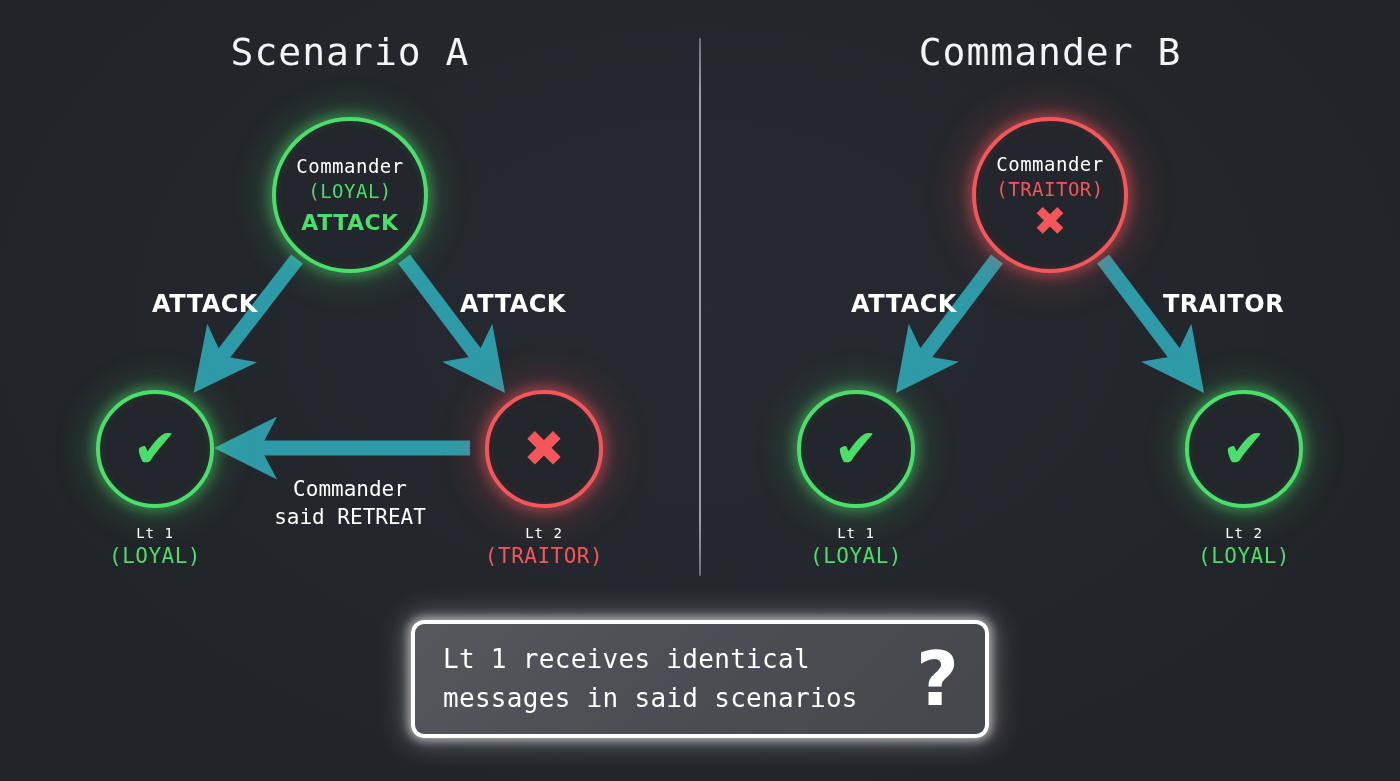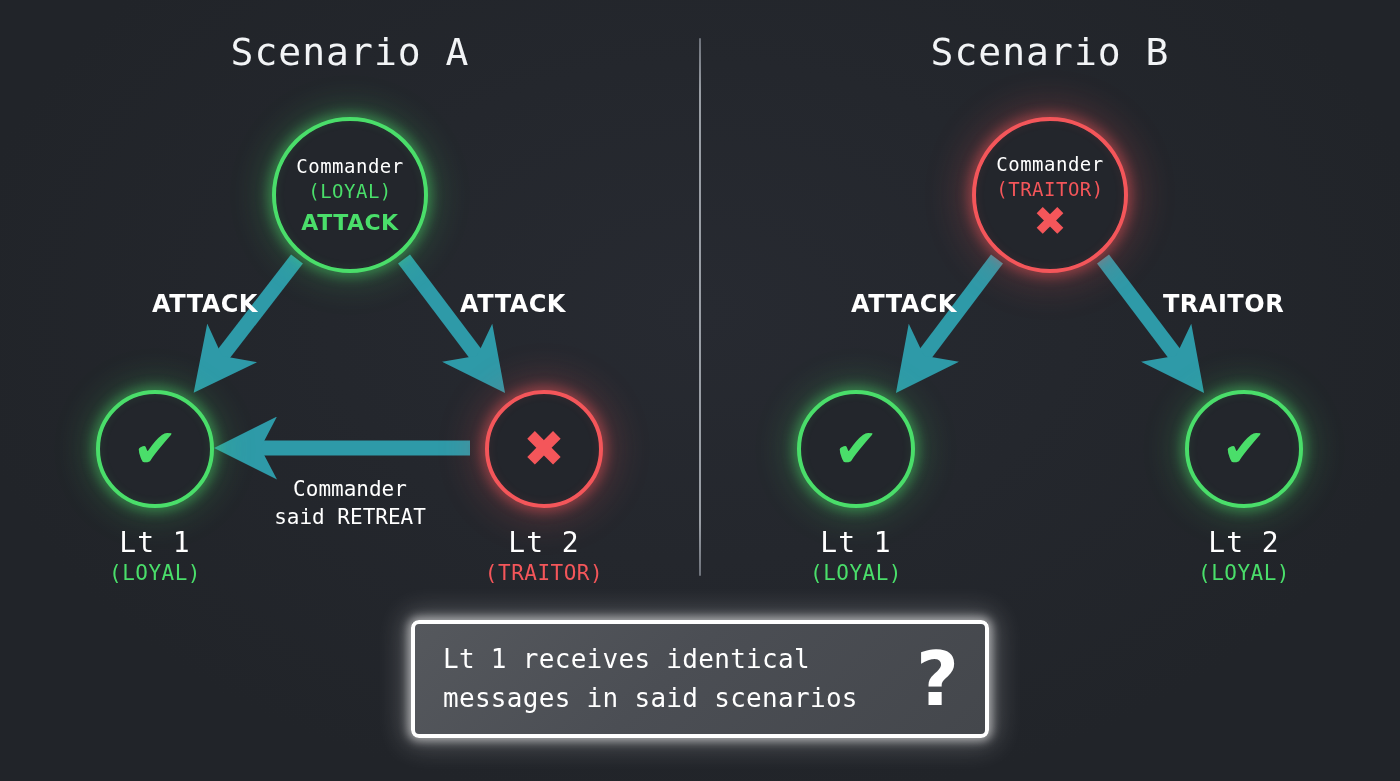--- a/index.html
+++ b/index.html
@@ -105,21 +105,21 @@
   .glyph-cross { font-size: 50px; color: #f4565a; }
 
   
   .lt-caption {
     position: absolute;
     width: 220px;
     text-align: center;
     font-family: "DejaVu Sans Mono", "Liberation Mono", monospace;
   }
   .lt-name {
-    font-size: 28px;
+    font-size: 14px;
     color: #ffffff;
     letter-spacing: 1px;
     line-height: 1.25;
   }
   .lt-tag { font-size: 21px; letter-spacing: .5px; line-height: 1.3; }
   .lt-tag.green { color: #4ade6a; }
   .lt-tag.red { color: #f4565a; }
 
   
   #arrow-layer {
@@ -151,21 +151,21 @@
 
   
   #callout {
     position: absolute;
     left: 411px;
     top: 620px;
     width: 578px;
     height: 118px;
     box-sizing: border-box;
     border: 4px solid #ffffff;
-    border-radius: 8px;
+    border-radius: 13px;
     background: linear-gradient(135deg, #55585d 0%, #4b4e54 45%, #44474c 100%);
     box-shadow: 0 0 10px 3px rgba(255,255,255,.55), 0 0 26px 9px rgba(255,255,255,.22);
     display: flex;
     align-items: center;
     justify-content: space-between;
     padding: 0 26px 0 28px;
   }
   #callout-text {
     font-family: "DejaVu Sans Mono", "Liberation Mono", monospace;
     font-size: 26px;
@@ -181,21 +181,21 @@
     line-height: 1;
     margin-left: 16px;
   }
 </style>
 </head>
 <body>
 
 <div id="stage">
 
   <div class="scenario-title" id="title-a">Scenario A</div>
-  <div class="scenario-title" id="title-b">Scenario B</div>
+  <div class="scenario-title" id="title-b">Commander B</div>
 
   <div id="divider"></div>
 
   <svg id="arrow-layer" viewBox="0 0 1400 781" width="1400" height="781">
     <defs>
       <marker id="ah" markerWidth="4.2" markerHeight="4.2" refX="2.2" refY="2.1" orient="auto" markerUnits="strokeWidth">
         <path d="M0,0 L4.2,2.1 L0,4.2 L1.1,2.1 Z" fill="#2e9aa8"></path>
       </marker>
     </defs>
 

